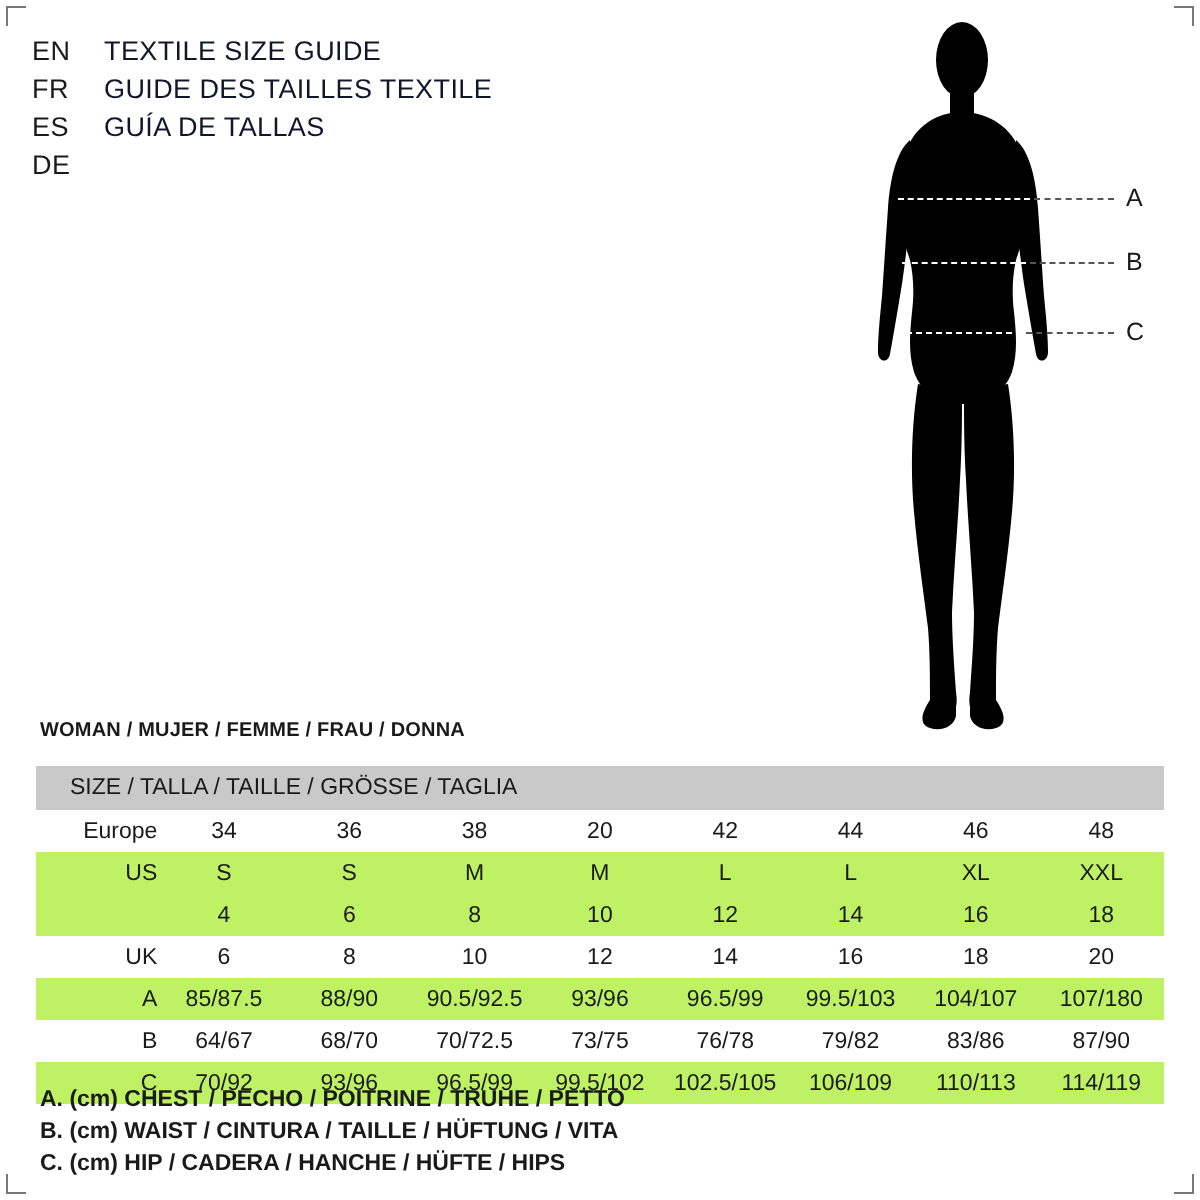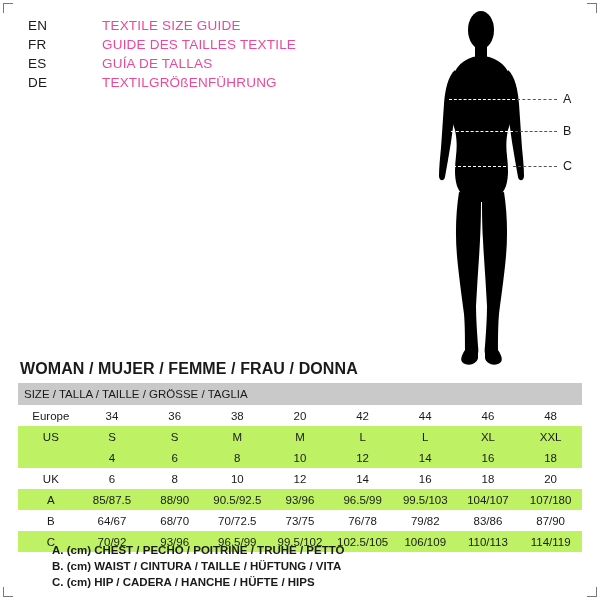--- a/index.html
+++ b/index.html
@@ -17,39 +17,38 @@
   .page {
     position: relative;
     width: 600px;
     height: 600px;
     box-sizing: border-box;
   }
 
   
   .titles {
     position: absolute;
-    left: 28px;
+    left: 16px;
     top: 16px;
     width: 340px;
   }
   .title-row {
     display: flex;
     align-items: baseline;
     line-height: 19px;
     font-size: 13.5px;
     letter-spacing: 0.2px;
   }
   .title-lang {
     width: 36px;
     flex: 0 0 36px;
     color: #1a1a1a;
   }
   .title-text {
-    color: #ec4899;
-    margin-left: 38px;
+    color: #0f172a;
   }
 
   
   .figure {
     position: absolute;
     left: 395px;
     top: 6px;
     width: 200px;
     height: 370px;
   }
@@ -69,21 +68,21 @@
     font-size: 12.5px;
     color: #1a1a1a;
     font-family: "Liberation Sans", sans-serif;
   }
 
   
   .woman-heading {
     position: absolute;
     left: 20px;
     top: 360px;
-    font-size: 16px;
+    font-size: 10px;
     font-weight: bold;
     letter-spacing: 0.1px;
   }
 
   
   .table-wrap {
     position: absolute;
     left: 18px;
     top: 383px;
     width: 564px;
@@ -94,28 +93,28 @@
     font-size: 11.5px;
     table-layout: fixed;
   }
   table.size-table td {
     padding: 2px 2px;
     height: 17px;
     text-align: center;
     color: #1a1a1a;
   }
   table.size-table td.rowlabel {
-    text-align: center;
+    text-align: right;
     padding-left: 5px;
     width: 80px;
   }
   tr.head td {
     background: #c9c9c9;
     text-align: left;
-    padding-left: 6px;
+    padding-left: 17px;
     font-size: 11.5px;
     height: 18px;
     margin-left: 36px;
   }
   tr.shade td {
     background: #bef264;
   }
   tr.plain td {
     background: #ffffff;
   }
@@ -124,21 +123,20 @@
   .footnotes {
     position: absolute;
     left: 20px;
     top: 542px;
     font-size: 11.5px;
     font-weight: bold;
     line-height: 16px;
   }
   .footnote {
     white-space: nowrap;
-    margin-left: 32px;
   }
 
   
   .corner {
     position: absolute;
     width: 9px;
     height: 9px;
     border: 0 solid #777;
   }
   .corner.tl { left: 3px;  top: 3px;  border-left-width: 1px; border-top-width: 1px; }
@@ -164,21 +162,20 @@
     <div class="title-row">
       <span class="title-lang">FR</span>
       <span class="title-text">GUIDE DES TAILLES TEXTILE</span>
     </div>
     <div class="title-row">
       <span class="title-lang">ES</span>
       <span class="title-text">GUÍA DE TALLAS</span>
     </div>
     <div class="title-row">
       <span class="title-lang">DE</span>
-      <span class="title-text">TEXTILGRÖßENFÜHRUNG</span>
     </div>
   </div>
 
   <div class="figure">
     <svg width="200" height="370" viewBox="0 0 200 370">
       <g fill="#000000">
 
         <ellipse cx="86" cy="24" rx="13" ry="19"></ellipse>
 
         <rect x="80" y="40" width="12" height="13"></rect>

